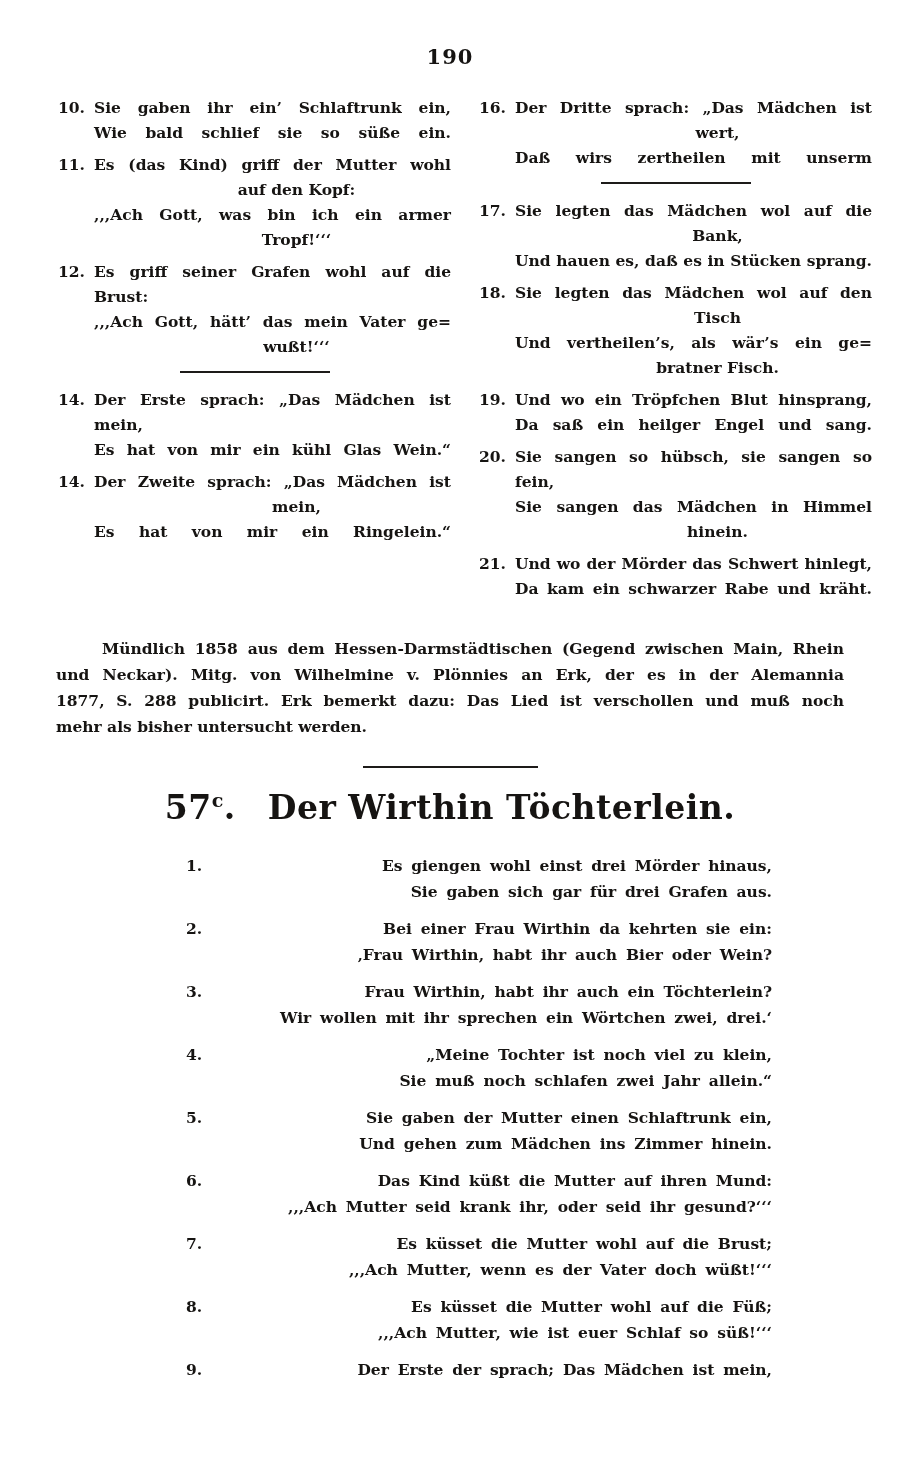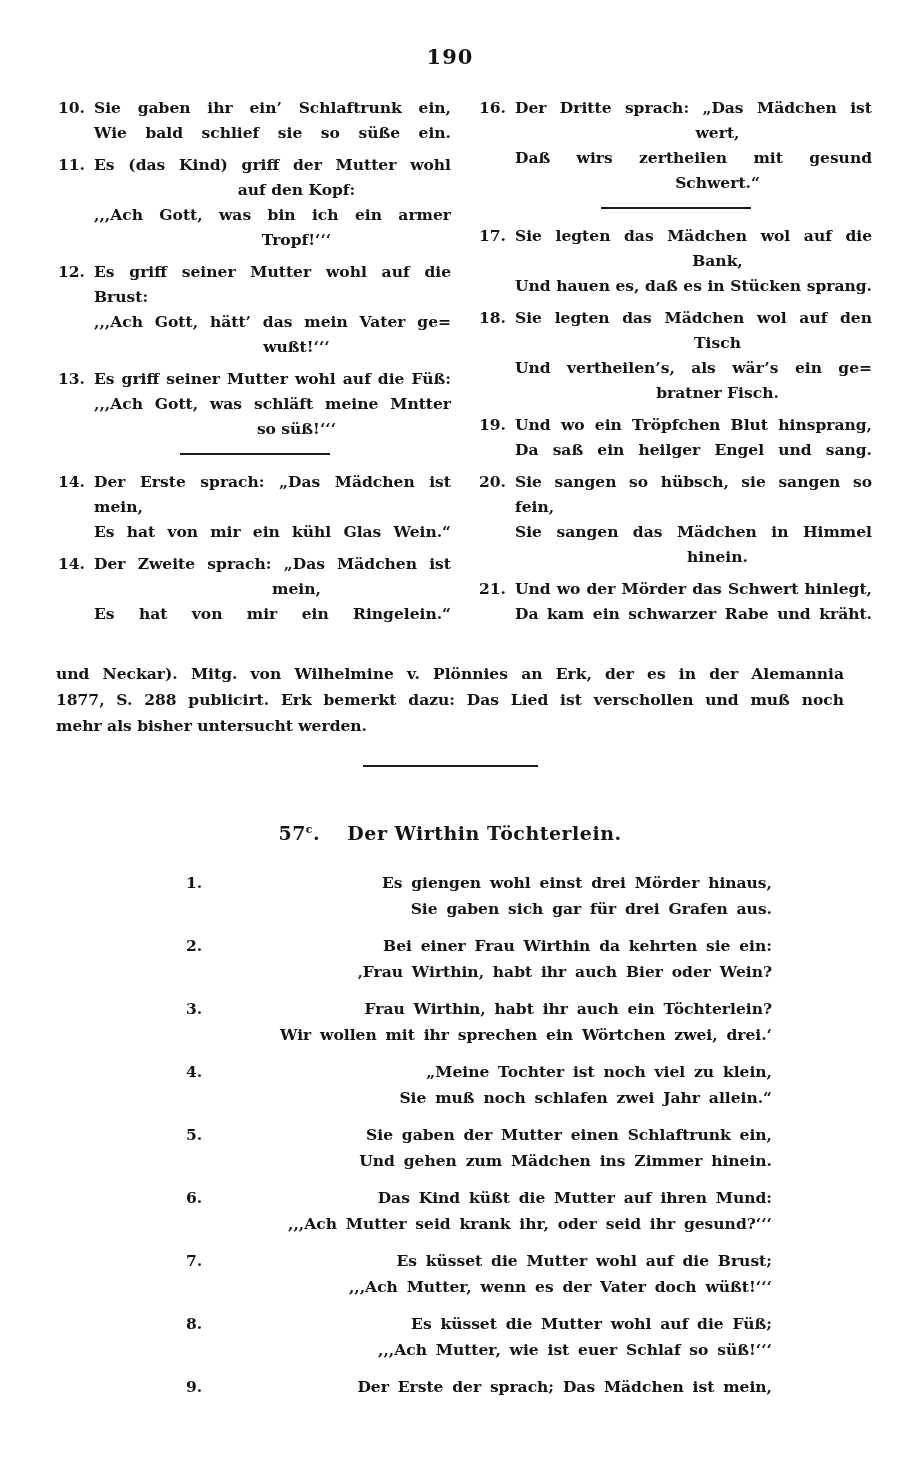--- a/index.html
+++ b/index.html
@@ -67,22 +67,22 @@
   .center-rule {
     width: 175px;
     border-top: 2.5px solid #1d1b19;
     margin: 26px auto 0 auto;
     height: 0;
   }
 
   
   .heading {
     text-align: center;
-    margin-top: 55px;
-    font-size: 19px;
+    margin-top: 20px;
+    font-size: 33px;
     letter-spacing: 0.5px;
   }
   .heading sup { font-size: 58%; }
   .heading .title { margin-left: 20px; }
 
   
   .song2 {
     margin: 26px 0 0 186px;
     width: 586px;
   }
@@ -116,50 +116,43 @@
         </div>
         <div class="verse">
           <span class="vnum">11.</span>
           <div class="vline first">Es (das Kind) griff der Mutter wohl</div>
           <div class="vline center">auf den Kopf:</div>
           <div class="vline body">,,,Ach Gott, was bin ich ein armer</div>
           <div class="vline center">Tropf!‘‘‘</div>
         </div>
         <div class="verse">
           <span class="vnum">12.</span>
-          <div class="vline first">Es griff seiner Mutter wohl auf die Brust:</div>
+          <div class="vline first">Es griff seiner Grafen wohl auf die Brust:</div>
           <div class="vline body">,,,Ach Gott, hätt’ das mein Vater ge=</div>
           <div class="vline center">wußt!‘‘‘</div>
-        </div>
-        <div class="verse">
-          <span class="vnum">13.</span>
-          <div class="vline first">Es griff seiner Mutter wohl auf die Füß:</div>
-          <div class="vline body">,,,Ach Gott, was schläft meine Mntter</div>
-          <div class="vline center">so süß!‘‘‘</div>
         </div>
         <div class="rule"></div>
         <div class="verse">
           <span class="vnum">14.</span>
           <div class="vline first">Der Erste sprach: „Das Mädchen ist mein,</div>
           <div class="vline body">Es hat von mir ein kühl Glas Wein.“</div>
         </div>
         <div class="verse">
           <span class="vnum">14.</span>
           <div class="vline first">Der Zweite sprach: „Das Mädchen ist</div>
           <div class="vline center">mein,</div>
           <div class="vline body">Es hat von mir ein Ringelein.“</div>
         </div>
       </div>
     <div class="col">
         <div class="verse">
           <span class="vnum">16.</span>
           <div class="vline first">Der Dritte sprach: „Das Mädchen ist</div>
           <div class="vline center">wert,</div>
-          <div class="vline body">Daß wirs zertheilen mit gesund</div>
-          <div class="vline center">Schwert.“</div>
+          <div class="vline body">Daß wirs zertheilen mit unserm</div>
         </div>
         <div class="rule"></div>
         <div class="verse">
           <span class="vnum">17.</span>
           <div class="vline first">Sie legten das Mädchen wol auf die</div>
           <div class="vline center">Bank,</div>
           <div class="vline body">Und hauen es, daß es in Stücken sprang.</div>
         </div>
         <div class="verse">
           <span class="vnum">18.</span>
@@ -181,20 +174,21 @@
         </div>
         <div class="verse">
           <span class="vnum">21.</span>
           <div class="vline first">Und wo der Mörder das Schwert hinlegt,</div>
           <div class="vline body">Da kam ein schwarzer Rabe und kräht.</div>
         </div>
       </div>
   </div>
 
   <div class="note">
+    <div class="note-line first">Mündlich 1858 aus dem Hessen-Darmstädtischen (Gegend zwischen Main, Rhein</div>
     <div class="note-line">und Neckar).  Mitg. von Wilhelmine v. Plönnies an Erk, der es in der Alemannia</div>
     <div class="note-line">1877, S. 288 publicirt.  Erk bemerkt dazu: Das Lied ist verschollen und muß noch</div>
     <div class="note-line last">mehr als bisher untersucht werden.</div>
   </div>
 
   <div class="center-rule"></div>
 
   <div class="heading">
     <span>57</span><sup>c</sup><span>.</span>
     <span class="title">Der Wirthin Töchterlein.</span>

